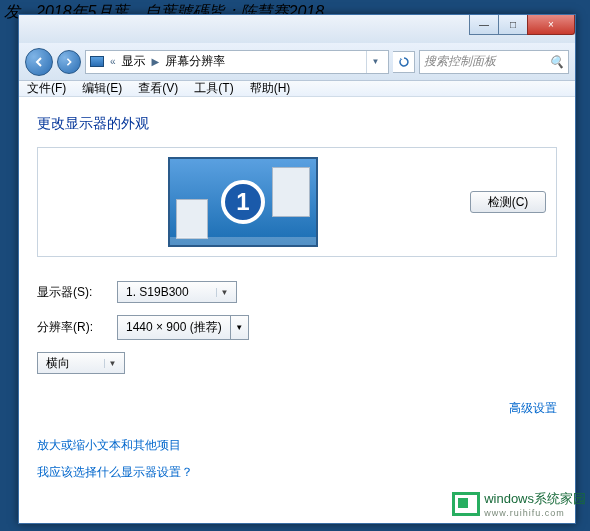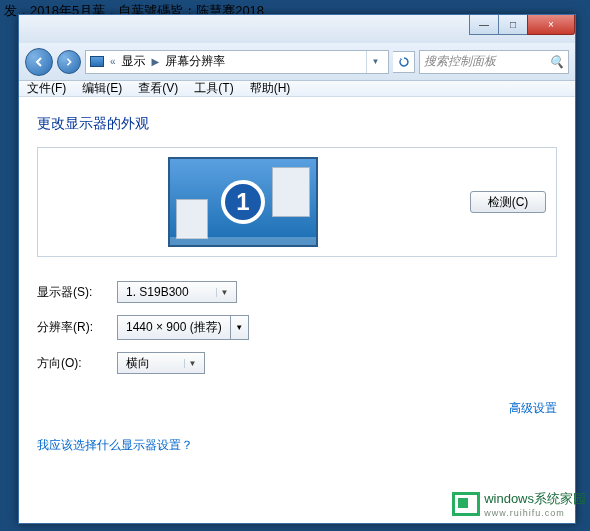--- a/index.html
+++ b/index.html
@@ -6,21 +6,21 @@
   body {
     margin: 0;
     width: 590px;
     height: 531px;
     font-family: "Segoe UI", Tahoma, sans-serif;
     font-size: 12px;
     background: #1a4a7a;
     overflow: hidden;
     position: relative;
   }
-  .behind-text { position:absolute; top:0; left:0; color:#000; font-size:13px; padding:2px 4px; }
+  .behind-text { position:absolute; top:0; left:0; color:#000; font-size:16px; padding:2px 4px;font-style:italic; }
   .window {
     position: absolute;
     top: 14px; left: 18px;
     width: 558px; height: 510px;
     background: #fff;
     border: 1px solid #3b6ea5;
     box-shadow: 0 0 8px rgba(0,0,0,0.5);
     display: flex; flex-direction: column;
   }
   .titlebar {
@@ -207,33 +207,33 @@
 
     <div class="form-row">
       <div class="form-label">分辨率(R):</div>
       <div class="res-combo">
         <div class="main">1440 × 900 (推荐)</div>
         <div class="drop">▼</div>
       </div>
     </div>
 
     <div class="form-row">
-      <div class="form-label">方向(O):</div>
       <div class="combo" style="width:88px">
         <span>横向</span>
         <span style="flex:1"></span>
           <span class="arrow">▼</span>
       </div>
     </div>
 
     <div class="adv">
       <span class="link">高级设置</span>
     </div>
 
     <div class="bottom-links">
+      <span class="link">放大或缩小文本和其他项目</span>
       <span class="link">我应该选择什么显示器设置？</span>
     </div>
   </div>
 </div>
 
 <div class="watermark">
   <div class="wm-icon"></div>
   <div>
     <div>windows系统家园</div>
     <div class="wm-sub">www.ruihifu.com</div>

